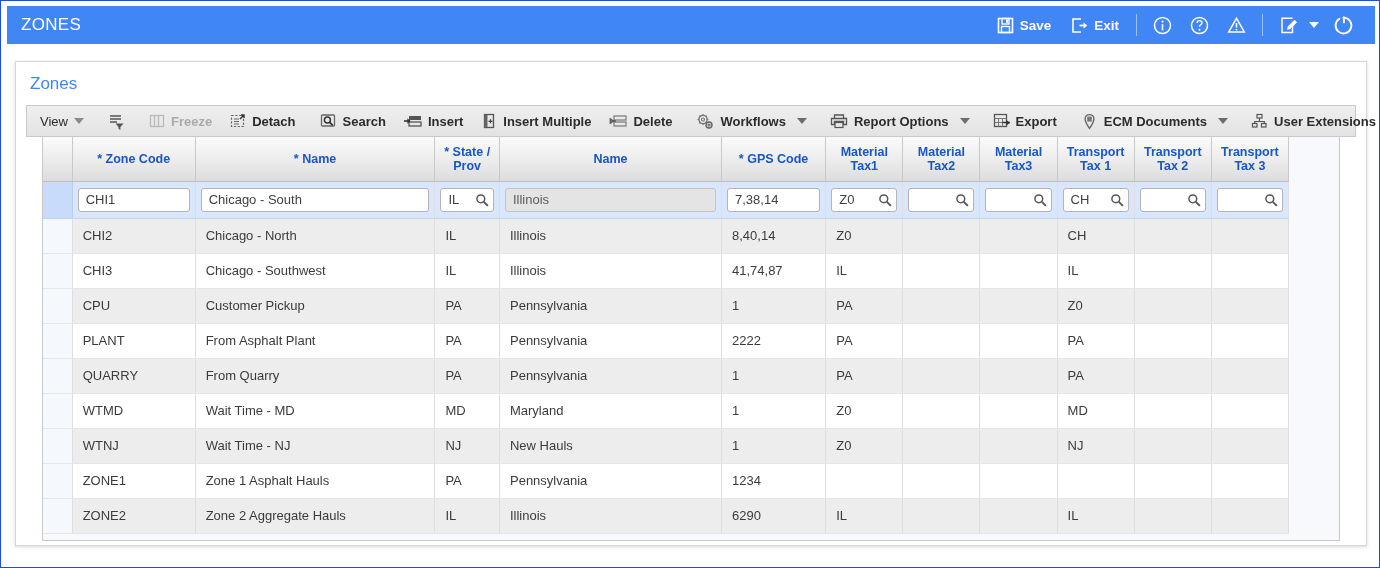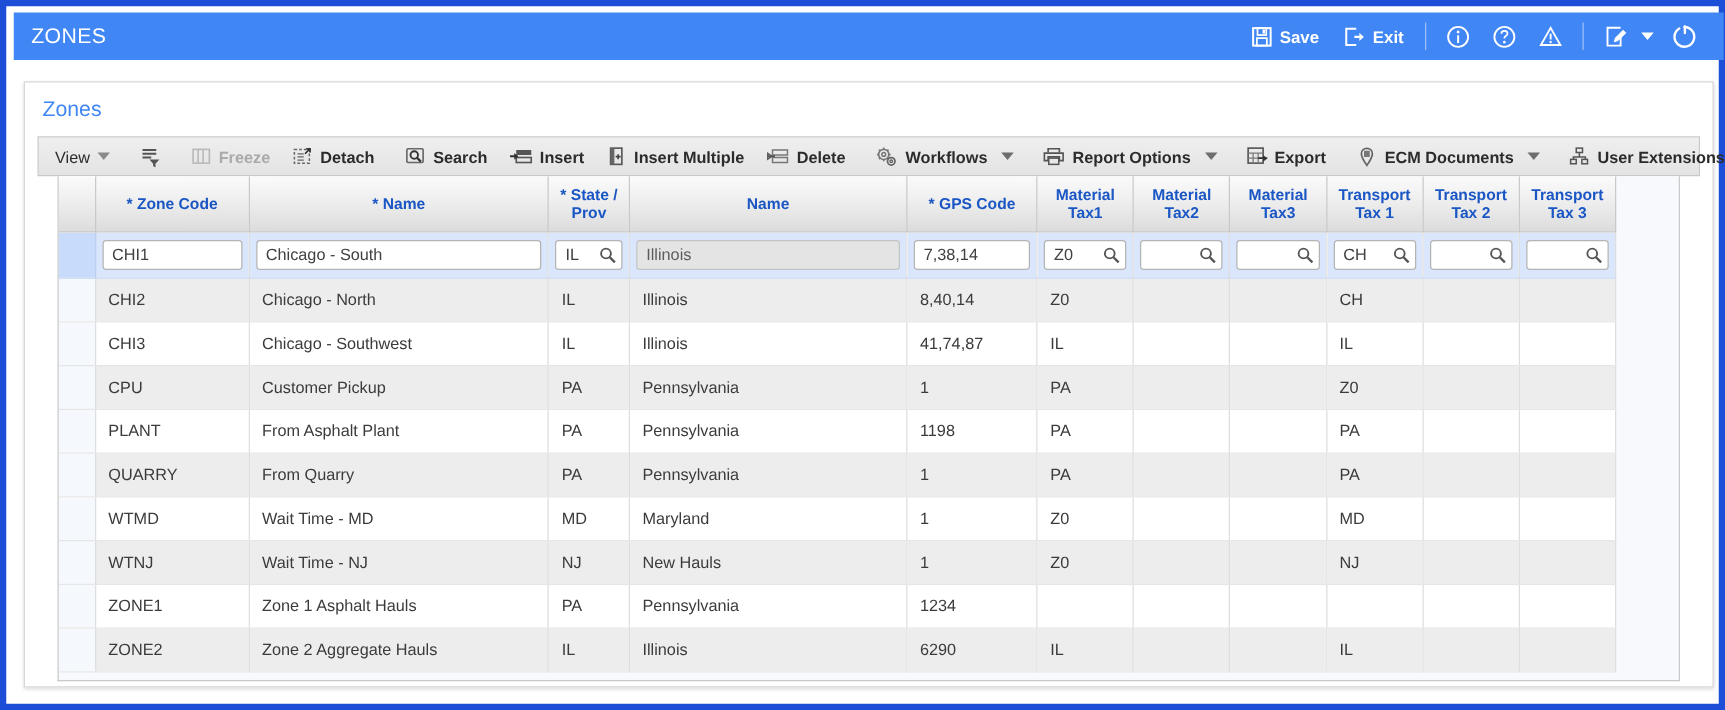--- a/index.html
+++ b/index.html
@@ -7,21 +7,21 @@
     margin: 0; padding: 0;
     width: 1380px; height: 568px;
     overflow: hidden;
     font-family: "Liberation Sans", sans-serif;
     background: #ffffff;
   }
   #app {
     position: relative;
     width: 1380px; height: 568px;
     background: #ffffff;
-    border: 5px solid #1d4ed8;
+    border: 1px solid #1d4ed8;
   }
 
   
   .titlebar {
     position: absolute; left: 6px; top: 5px;
     width: 1368px; height: 38px;
     background: #4086f4;
     display: flex; align-items: center;
   }
   .app-title {
@@ -610,21 +610,21 @@
               <td>Z0</td>
               <td></td>
               <td></td>
             </tr>
             <tr class="odd">
               <td class="selcell"></td>
               <td>PLANT</td>
               <td>From Asphalt Plant</td>
               <td>PA</td>
               <td>Pennsylvania</td>
-              <td>1198</td>
+              <td>2222</td>
               <td>PA</td>
               <td></td>
               <td></td>
               <td>PA</td>
               <td></td>
               <td></td>
             </tr>
             <tr class="even">
               <td class="selcell"></td>
               <td>QUARRY</td>

